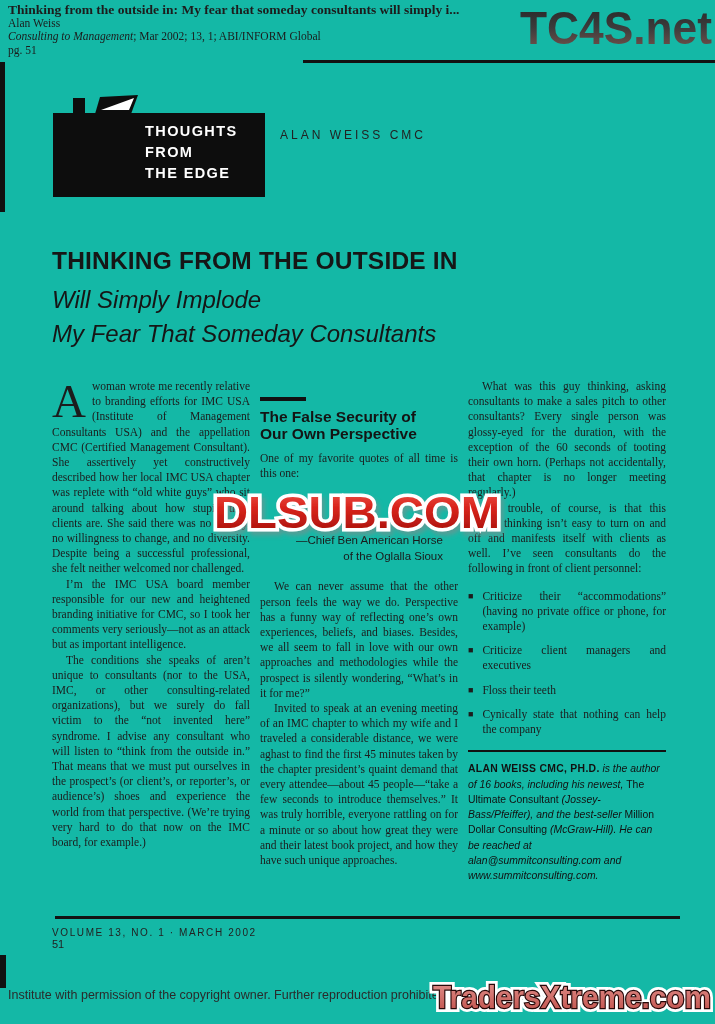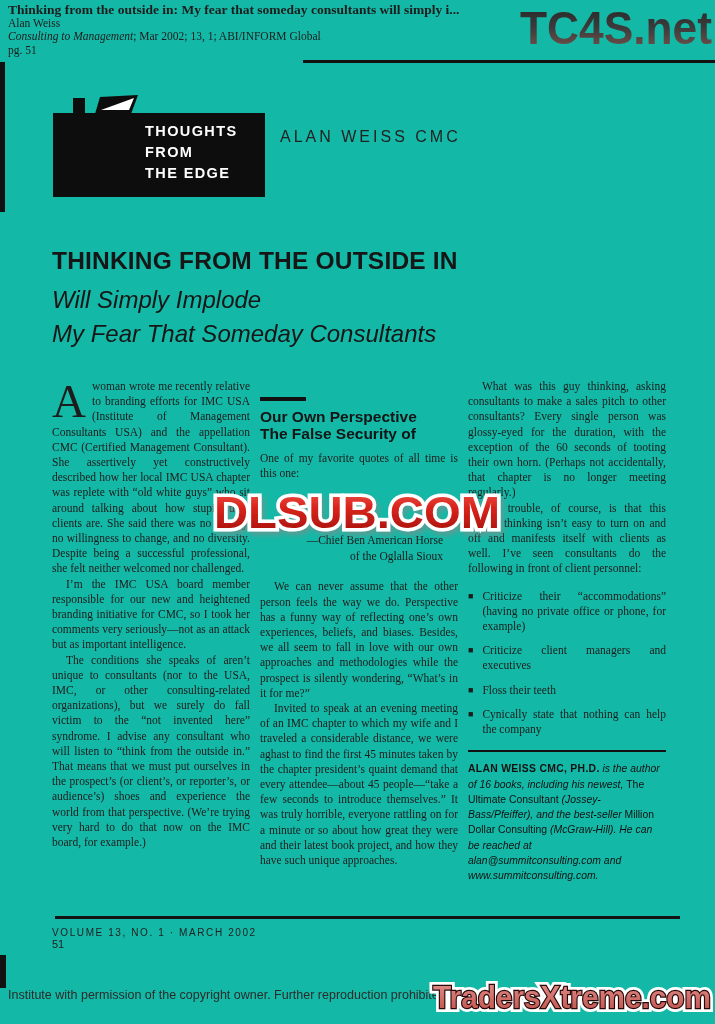--- a/index.html
+++ b/index.html
@@ -21,21 +21,21 @@
   .edge-bar{position:absolute;left:0;top:62px;width:5px;height:150px;background:#111;}
   .corner-block{position:absolute;left:0;top:955px;width:6px;height:33px;background:#111;}
 
   
   .logo-icon{position:absolute;left:70px;top:94px;}
   .logo-box{position:absolute;left:53px;top:113px;width:212px;height:84px;background:#0d0d0d;
             box-sizing:border-box;padding:8px 8px 0 92px;}
   .logo-box div{color:#fff;font-family:"Liberation Sans",sans-serif;font-weight:bold;
                 font-size:14.5px;letter-spacing:1.4px;line-height:21px;}
   .byline{position:absolute;left:280px;top:128px;font-family:"Liberation Sans",sans-serif;
-          font-size:16px;letter-spacing:3px;color:#222;}
+          font-size:12px;letter-spacing:3px;color:#222;}
 
   
   .title-wrap{position:absolute;left:52px;top:247px;width:560px;}
   .title{font-family:"Liberation Sans",sans-serif;font-size:24.5px;font-weight:700;
          letter-spacing:0.2px;color:#161616;}
   .subtitle{font-family:"Liberation Sans",sans-serif;font-style:italic;font-size:24px;
             line-height:33.5px;margin-top:8px;color:#161616;}
 
   
   .cols{position:absolute;left:52px;top:379px;width:614px;display:flex;gap:10px;}
@@ -43,21 +43,21 @@
   .col p{margin:0;}
   .col p.ind{text-indent:14px;}
   .col p + p{margin-top:0;}
   .dropcap{float:left;font-size:47px;line-height:38px;padding:3px 6px 0 0;font-weight:400;}
 
   .rule-sm{width:46px;height:4px;background:#111;margin:18px 0 7px 0;}
   .subhead{font-family:"Liberation Sans",sans-serif;font-weight:bold;font-size:15.5px;
            line-height:17px;text-align:left;color:#141414;}
   .lead-in{margin-top:9px !important;}
   .quote-gap{height:52px;}
-  .attrib{font-family:Liberation Serif, serif;font-size:11.5px;line-height:15.5px;
+  .attrib{font-family:Liberation Sans, sans-serif;font-size:11.5px;line-height:15.5px;
           text-align:right;padding-right:15px;color:#1a1a1a;}
   .after-attrib{margin-top:15px !important;}
 
   ul.blist{list-style:none;margin:12px 0 0 0;padding:0;text-align:justify;}
   ul.blist li{display:flex;margin-bottom:9px;}
   .blt{font-size:9px;line-height:15.2px;margin-right:9px;flex:0 0 auto;}
   .btxt{flex:1;}
 
   .bio{margin-top:13px;}
   .bio-rule{height:2px;background:#111;margin-bottom:9px;}
@@ -126,22 +126,22 @@
 
     <div class="col">
       <p><span class="dropcap">A</span><span>woman wrote me recently relative to branding efforts for IMC USA (Institute of Management Consultants USA) and the appellation CMC (Certified Management Consultant). She assertively yet constructively described how her local IMC USA chapter was replete with “old white guys” who sit around talking about how stupid their clients are. She said there was no vitality, no willingness to change, and no diversity. Despite being a successful professional, she felt neither welcomed nor challenged.</span></p>
       <p class="ind">I’m the IMC USA board member responsible for our new and heightened branding initiative for CMC, so I took her comments very seriously—not as an attack but as important intelligence.</p>
       <p class="ind">The conditions she speaks of aren’t unique to consultants (nor to the USA, IMC, or other consulting-related organizations), but we surely do fall victim to the “not invented here” syndrome. I advise any consultant who will listen to “think from the outside in.” That means that we must put ourselves in the prospect’s (or client’s, or reporter’s, or audience’s) shoes and experience the world from that perspective. (We’re trying very hard to do that now on the IMC board, for example.)</p>
     </div>
 
     <div class="col">
       <div class="rule-sm"></div>
       <div class="subhead">
+        <div>The False Security of</div>
         <div>Our Own Perspective</div>
-        <div>The False Security of</div>
       </div>
       <p class="lead-in">One of my favorite quotes of all time is this one:</p>
       <div class="quote-gap"></div>
       <div class="attrib">
         <div>—Chief Ben American Horse</div>
         <div>of the Oglalla Sioux</div>
       </div>
       <p class="ind after-attrib">We can never assume that the other person feels the way we do. Perspective has a funny way of reflecting one’s own experiences, beliefs, and biases. Besides, we all seem to fall in love with our own approaches and methodologies while the prospect is silently wondering, “What’s in it for me?”</p>
       <p class="ind">Invited to speak at an evening meeting of an IMC chapter to which my wife and I traveled a considerable distance, we were aghast to find the first 45 minutes taken by the chapter president’s quaint demand that every attendee—about 45 people—“take a few seconds to introduce themselves.” It was truly horrible, everyone rattling on for a minute or so about how great they were and their latest book project, and how they have such unique approaches.</p>
     </div>

